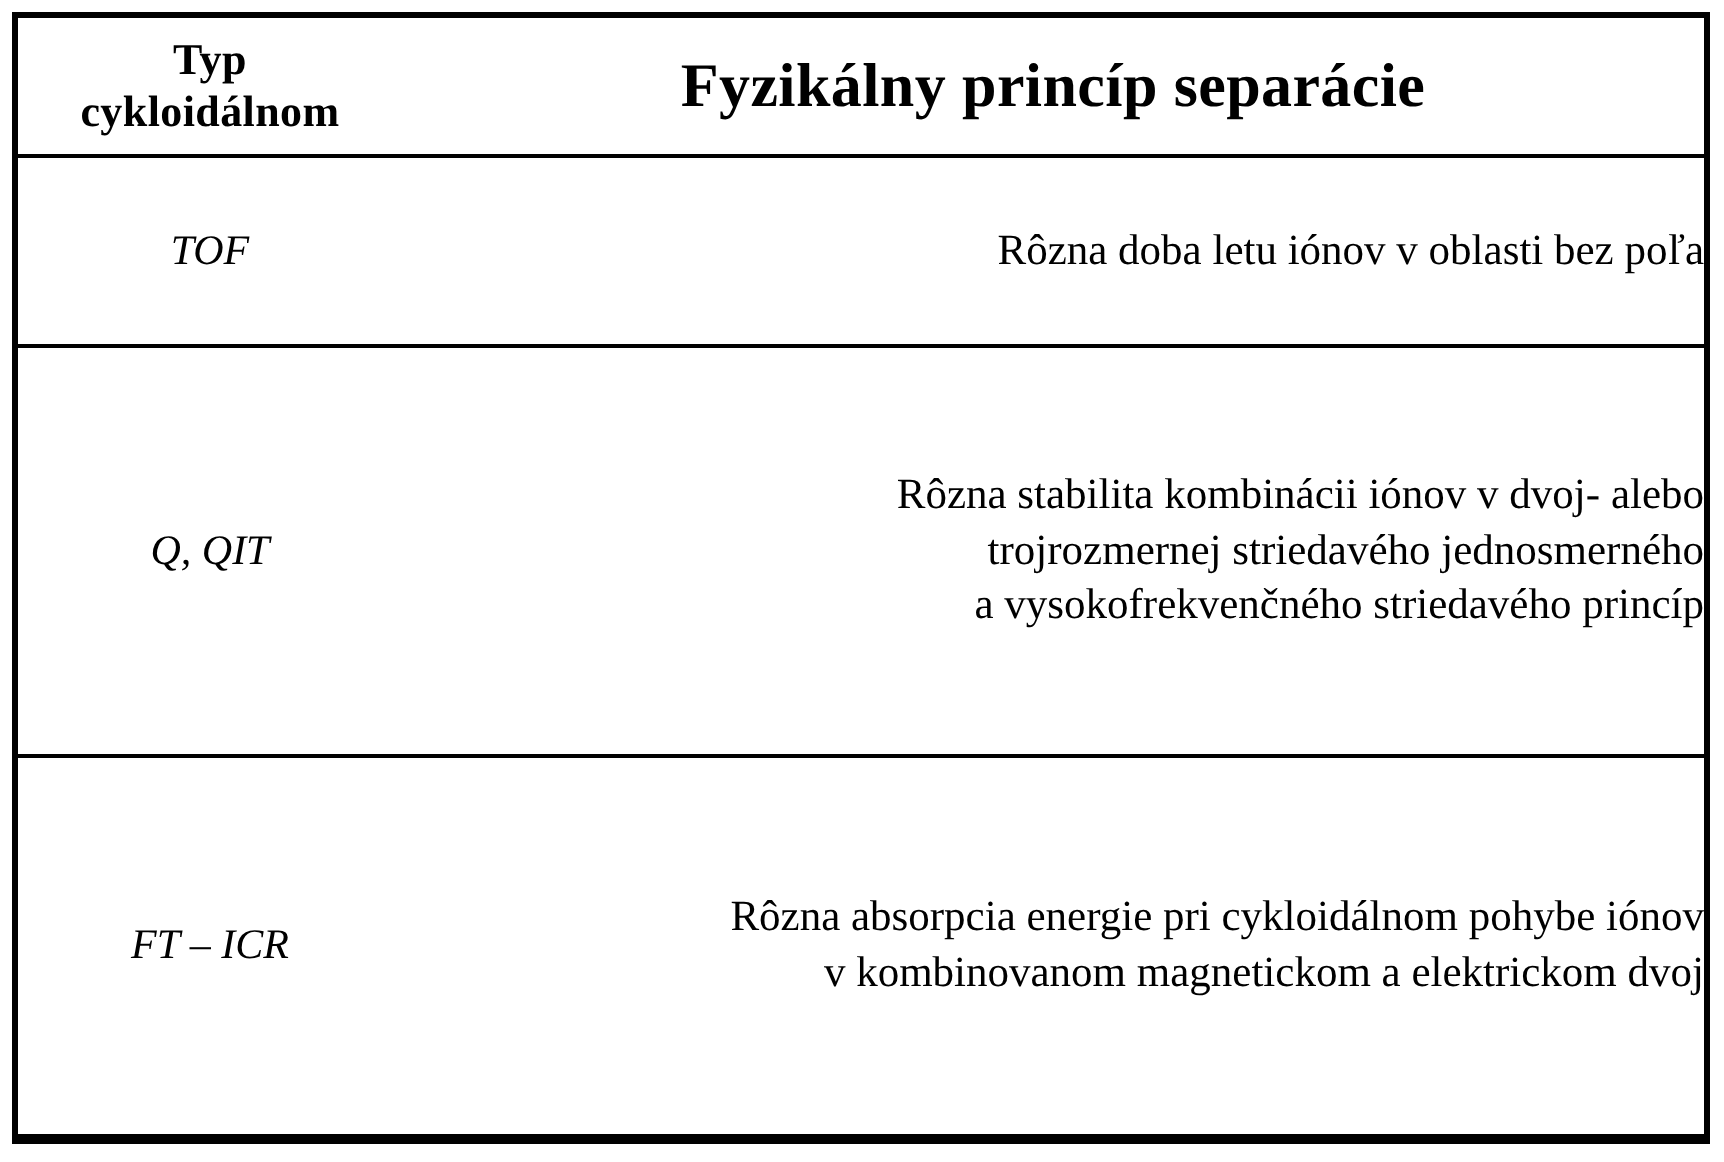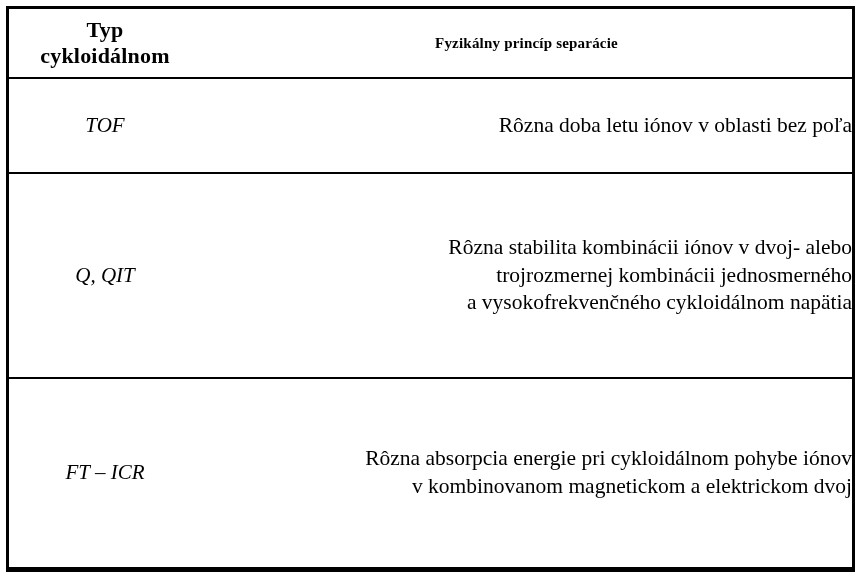--- a/index.html
+++ b/index.html
@@ -63,21 +63,21 @@
 
   .head-type {
     font-weight: bold;
     font-size: 22px;
     line-height: 1.16;
     text-align: center;
     letter-spacing: 0.2px;
   }
   .head-desc {
     font-weight: bold;
-    font-size: 15px;
+    font-size: 31px;
     text-align: center;
     letter-spacing: 0.2px;
   }
 
   .type-label {
     font-style: italic;
     font-size: 21px;
     text-align: center;
     white-space: nowrap;
   }
@@ -127,22 +127,22 @@
         <tr class="r-tof row-sep">
           <td class="cell-type type-label">TOF</td>
           <td class="desc-cell">
             <span class="desc-line">Rôzna doba letu iónov v oblasti bez poľa</span>
           </td>
         </tr>
         <tr class="r-qqit row-sep">
           <td class="cell-type type-label">Q, QIT</td>
           <td class="desc-cell">
             <span class="desc-line">Rôzna stabilita kombinácii iónov v dvoj- alebo</span>
-            <span class="desc-line">trojrozmernej kombinácii jednosmerného</span>
-            <span class="desc-line">a vysokofrekvenčného cykloidálnom napätia</span>
+            <span class="desc-line">trojrozmernej striedavého jednosmerného</span>
+            <span class="desc-line">a vysokofrekvenčného striedavého princíp</span>
           </td>
         </tr>
         <tr class="r-fticr row-sep">
           <td class="cell-type type-label">FT – ICR</td>
           <td class="desc-cell">
             <span class="desc-line">Rôzna absorpcia energie pri cykloidálnom pohybe iónov</span>
             <span class="desc-line">v kombinovanom magnetickom a elektrickom dvoj</span>
           </td>
         </tr>
       </tbody>

